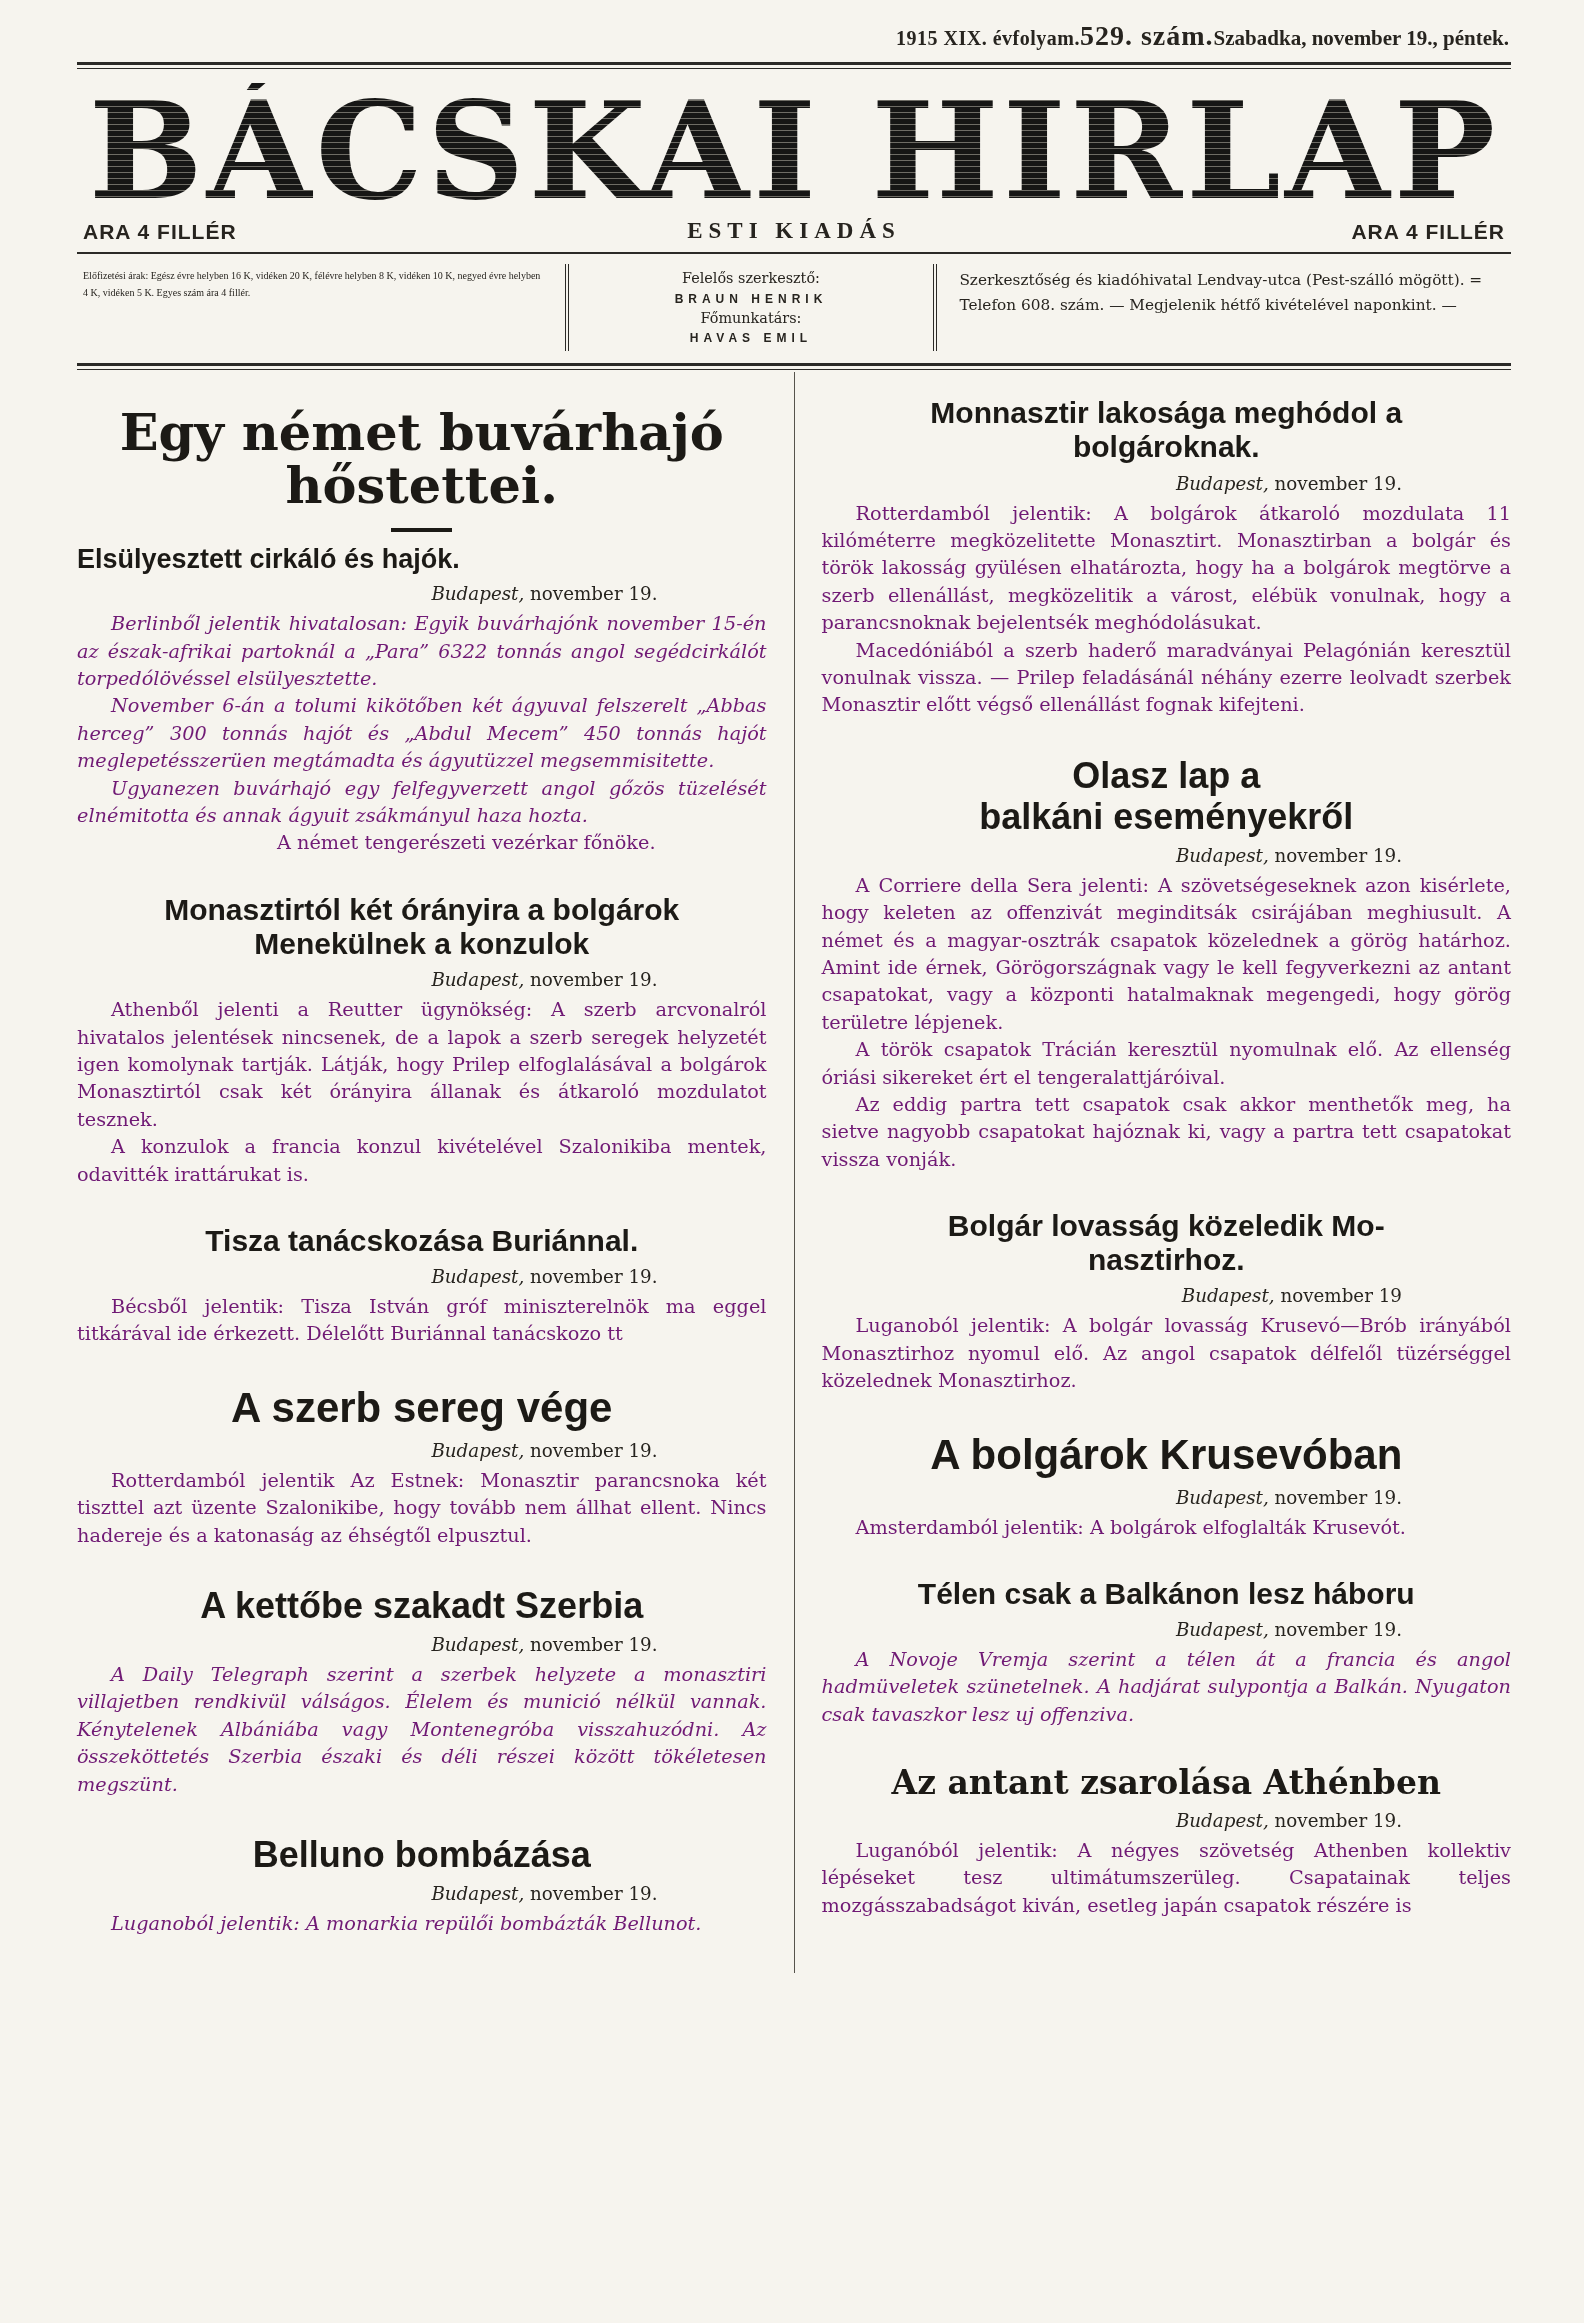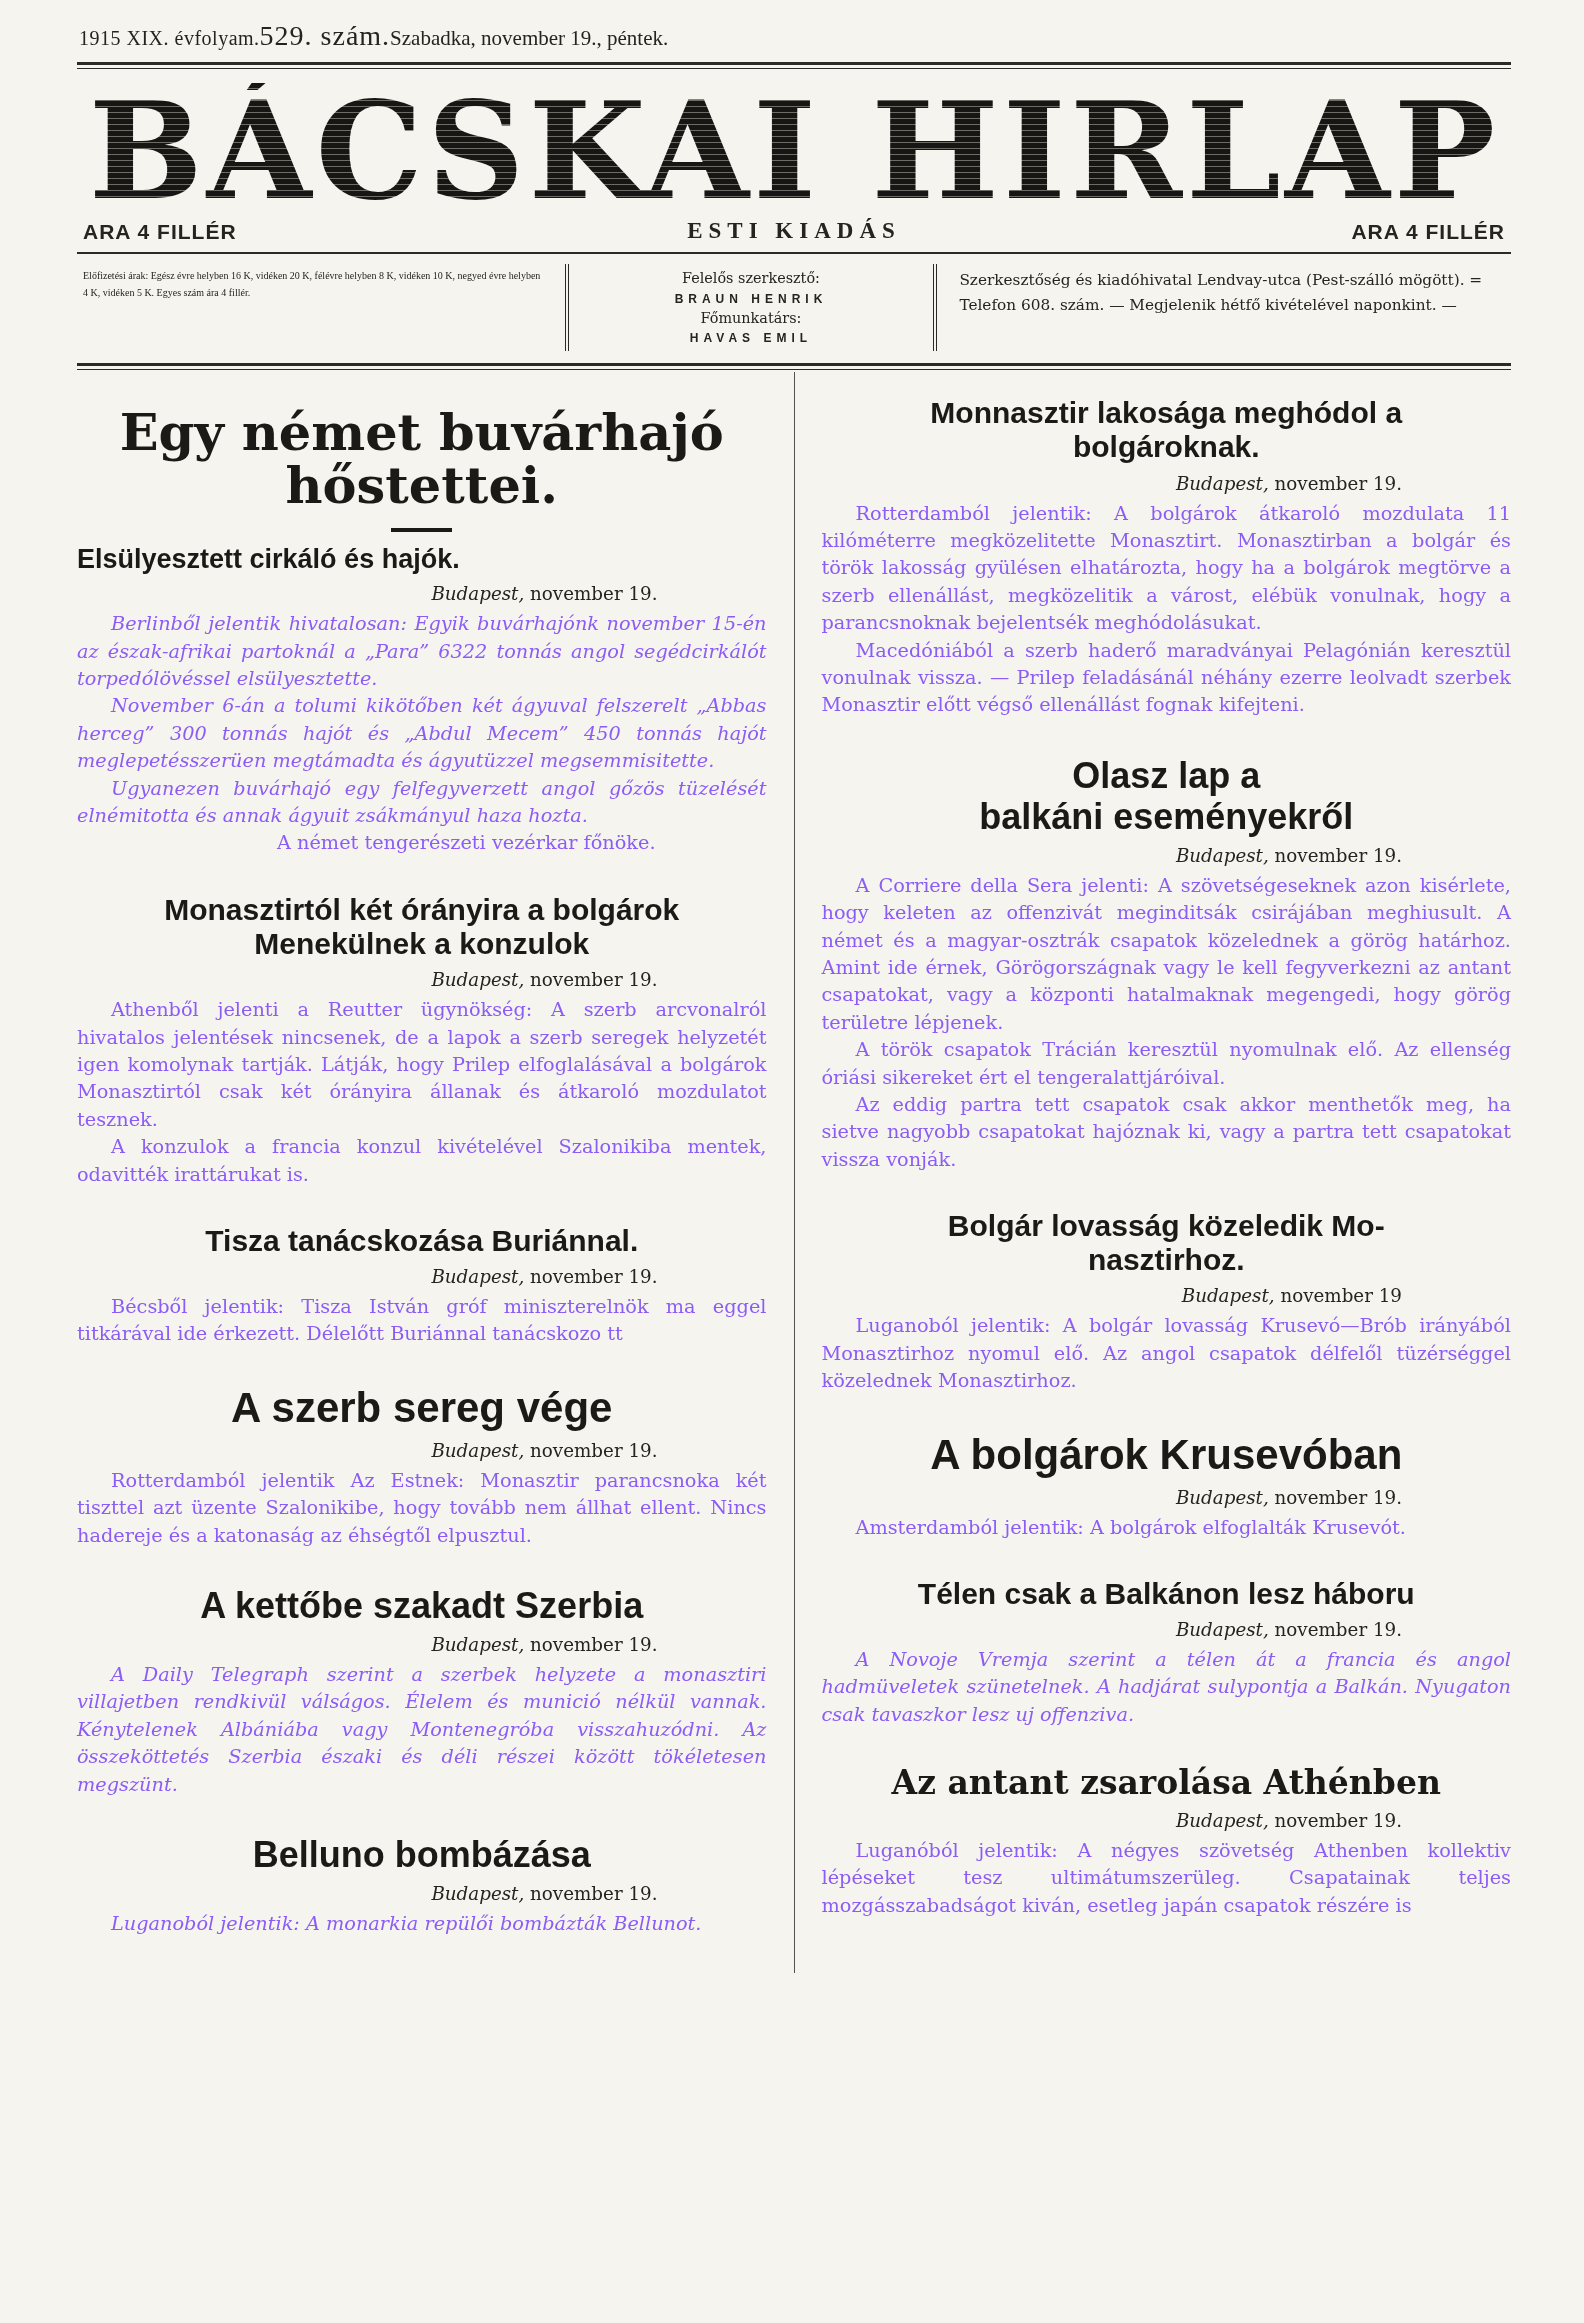--- a/index.html
+++ b/index.html
@@ -8,22 +8,22 @@
   body { font-family:"DejaVu Serif", serif; color:#27241f; }
 
   .page {
     width:1584px; min-height:2324px; margin:0 auto;
     background:#f6f4ee; padding:8px 73px 55px 77px;
     box-shadow:0 0 12px rgba(0,0,0,.25);
   }
 
   
   .topbar {
-    display:flex; justify-content:flex-start; align-items:baseline;
-    padding:12px 2px 10px; font-family:"Liberation Serif", serif; font-weight:normal;
+    display:flex; justify-content:flex-end; align-items:baseline;
+    padding:12px 2px 10px; font-family:"Liberation Serif", serif; font-weight:bold;
   }
   .topbar .vol  { font-size:20px; letter-spacing:0.5px; }
   .topbar .issue{ font-size:28px; letter-spacing:1px; }
   .topbar .date { font-size:21px; }
 
   .rule-double { border-top:3px solid #2b2a27; border-bottom:1px solid #2b2a27; height:7px; }
   .rule-thin   { border-top:2px solid #2b2a27; }
 
   
   .masthead { text-align:center; padding:14px 0 0; }
@@ -90,21 +90,21 @@
   .subhead {
     font-family:"Liberation Sans", sans-serif; font-weight:bold;
     font-size:27px; text-align:left; margin:10px 0 8px; color:#1c1a16;
   }
 
   .dateline { text-align:right; padding-right:109px; font-size:18.3px; margin:4px 0 6px; }
   .dateline em { font-style:italic; }
 
   p.body {
     font-size:19.3px; line-height:1.42; text-align:justify;
-    text-indent:34px; color:#8b5cf6;
+    text-indent:34px; color:#701a75;
   }
   p.body.it  { font-style:italic; }
   p.body.ctr { text-align:center; text-indent:0; padding-left:89px; }
 </style>
 </head>
 <body>
 
 <div class="page">
 
   <div class="topbar">

